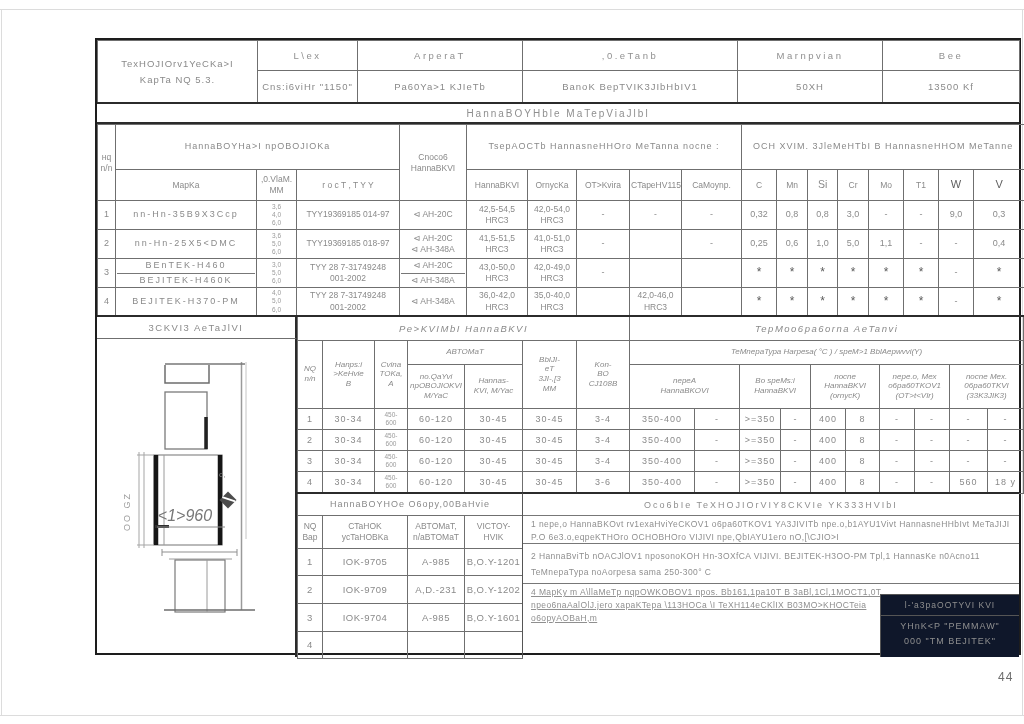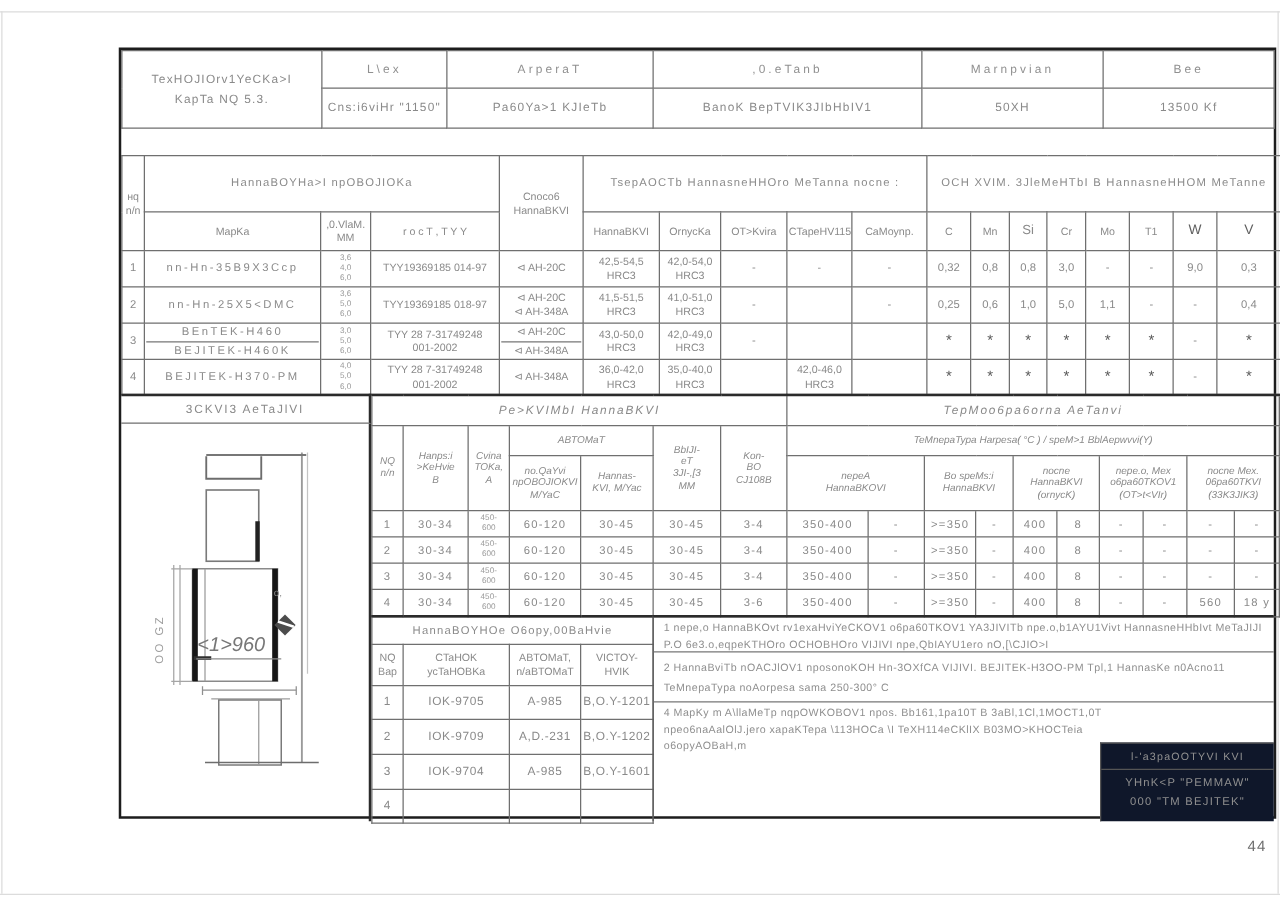--- a/index.html
+++ b/index.html
@@ -71,21 +71,21 @@
   
   .notes{position:absolute;left:425px;top:452px;width:497px;height:165px;box-sizing:border-box;
     border-top:2px solid #2b2b2b;border-left:1px solid #555;font-size:8.5px;color:#8f8f8f;}
   .notes-title{height:22px;box-sizing:border-box;border-bottom:1px solid #777;
     display:flex;align-items:center;justify-content:center;font-size:9px;letter-spacing:2px;}
   .note{box-sizing:border-box;border-bottom:1px solid #777;padding:2px 6px 0 8px;
     text-align:left;letter-spacing:0.4px;line-height:1.55;}
   .note.n1{height:28px;}
   .note.n2{height:40px;line-height:1.9;padding-top:4px;}
   .note.n3{height:14px;padding-top:1px;}
-  .note.n4{height:60px;border-bottom:none;padding-right:92px;line-height:1.5;}
+  .note.n4{height:60px;border-bottom:none;padding-right:92px;line-height:1.5;text-decoration:underline;}
   .devbox{position:absolute;right:0;bottom:0;width:139px;height:63px;box-sizing:border-box;
     border-left:1px solid #555;border-top:1px solid #555;background:#0f172a;}
   .devbox-title{height:21px;box-sizing:border-box;border-bottom:1px solid #555;
     display:flex;align-items:center;justify-content:center;font-size:8.5px;letter-spacing:1px;}
   .devbox-body{padding-top:3px;font-size:9px;letter-spacing:1px;text-align:center;line-height:1.65;}
 
   .page-num{position:absolute;left:998px;top:670px;font-size:12px;color:#6e6e6e;letter-spacing:1px;}
 
   .dim-label{font-style:italic;}
 </style>
@@ -121,20 +121,21 @@
       <tr style="height:32px">
         <td class="fld-value">Cns:i6viHr  "1150"</td>
         <td class="fld-value">Pa60Ya&gt;1  KJIeTb</td>
         <td class="fld-value">BanoK  BepTVIK3JIbHbIV1</td>
         <td class="fld-value">50XH</td>
         <td class="fld-value">13500 Kf</td>
       </tr>
     </tbody>
       </table>
 
+    <div class="strip">HannaBOYHble  MaTepViaJlbl</div>
 
     <table id="materials">
       <colgroup>
         <col style="width:18px">
           <col style="width:141px">
           <col style="width:40px">
           <col style="width:103px">
         <col style="width:67px">
           <col style="width:61px">
           <col style="width:49px">
@@ -522,20 +523,21 @@
           <tr style="height: 27px;">
             <td class="pre">4</td>
             <td class="pre"></td>
             <td class="pre"></td>
             <td class="pre"></td>
           </tr>
         </tbody>
     </table>
 
     <div class="notes">
+      <div class="notes-title">Oco6bIe  TeXHOJIOrVIY8CKVIe  YK333HVIbI</div>
       <div class="note n1">1  nepe,o HannaBKOvt rv1exaHviYeCKOV1 o6pa60TKOV1 YA3JIVITb npe.o,b1AYU1Vivt HannasneHHbIvt MeTaJIJI  P.O  6e3.o,eqpeKTHOro  OCHOBHOro  VIJIVI  npe,QbIAYU1ero  nO,[\CJIO&gt;I</div>
       <div class="note n2">2  HannaBviTb nOACJlOV1 nposonoKOH  Hn-3OXfCA  VIJIVI.  BEJITEK-H3OO-PM  Tpl,1 HannasKe n0Acno11 TeMnepaTypa  noAorpesa  sama  250-300° C</div>
       <div class="note n4">4  MapKy  m  A\llaMeTp nqpOWKOBOV1 npos.  Bb161,1pa10T B 3aBl,1Cl,1MOCT1,0T npeo6naAalOlJ.jero xapaKTepa \113HOCa \I TeXH114eCKlIX B03MO&gt;KHOCTeia o6opyAOBaH,m</div>
       <div class="devbox">
         <div class="devbox-title">l-'a3paOOTYVI KVI</div>
         <div class="devbox-body">
           <div>YHnK&lt;P  "PEMMAW"</div>
           <div>000     "TM  BEJITEK"</div>
         </div>
       </div>

